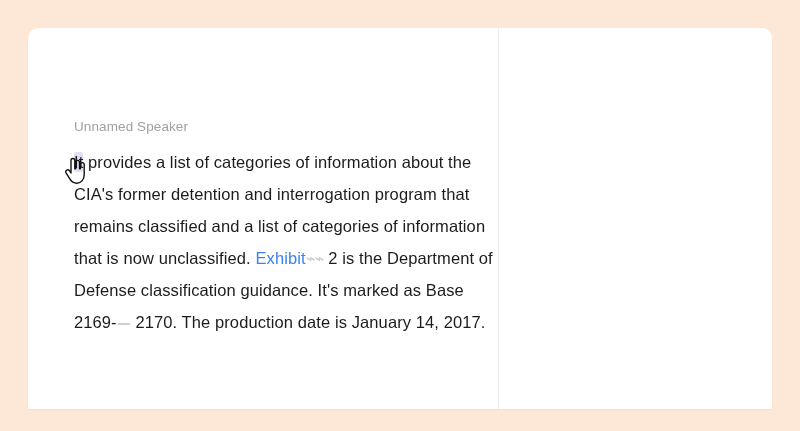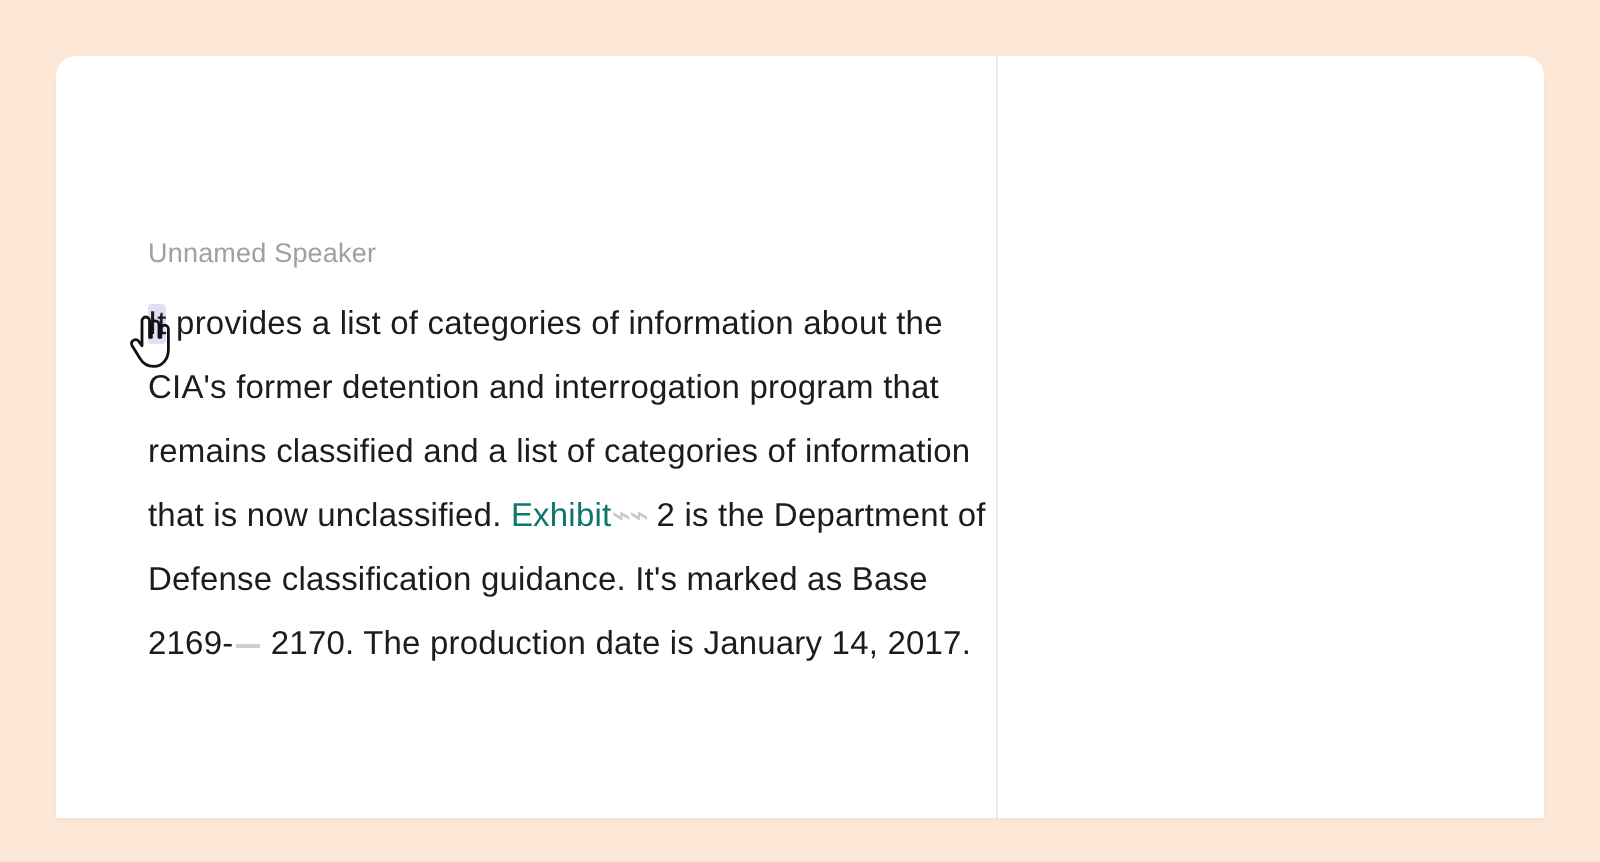--- a/index.html
+++ b/index.html
@@ -74,21 +74,21 @@
   }
   .word {
     white-space: normal;
   }
   .word-highlight {
     background: #dfe0f5;
     border-radius: 2px;
     padding: 1px 0;
   }
   .word-muted {
-    color: #0f766e;
+    color: #3b82f6;
   }
   .strike-dash {
     display: inline-block;
     position: relative;
     color: #c9c9c9;
     letter-spacing: -1px;
   }
   .small-dash {
     display: inline-block;
     width: 12px;

